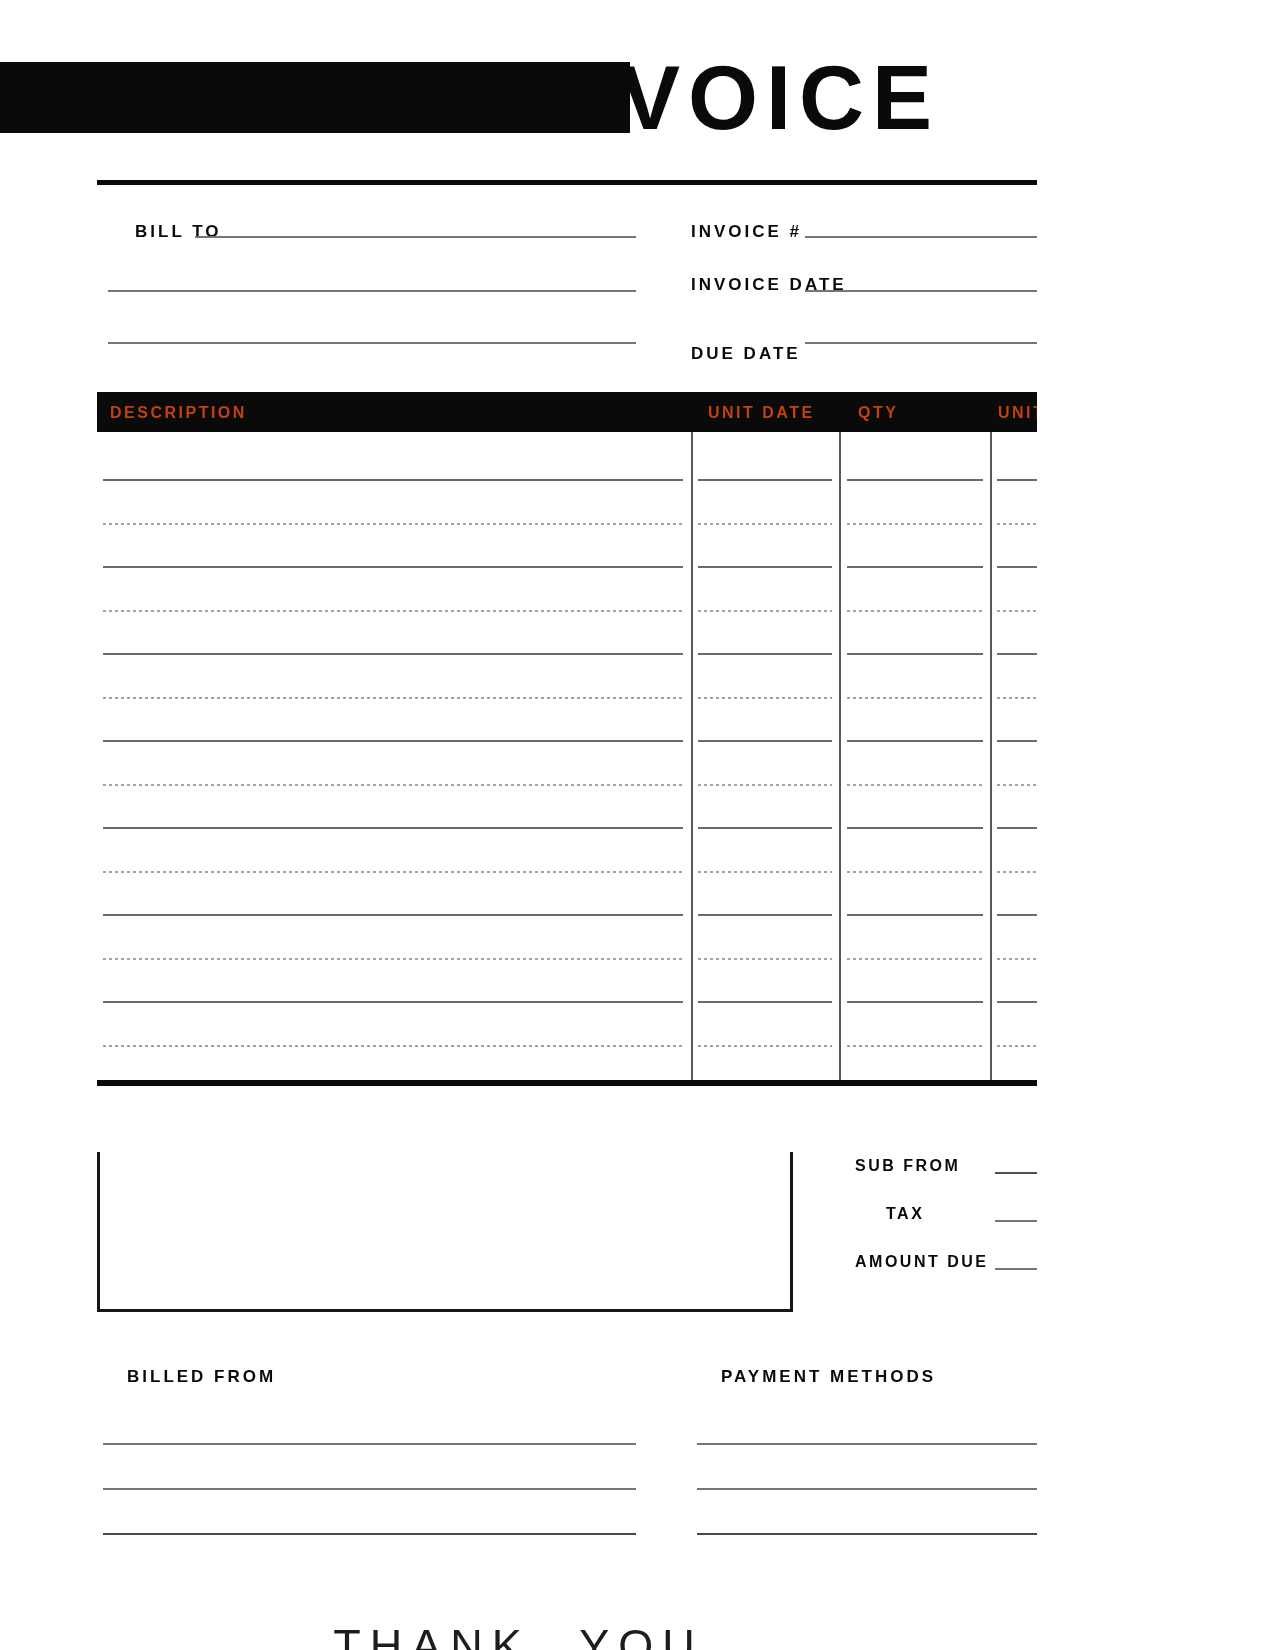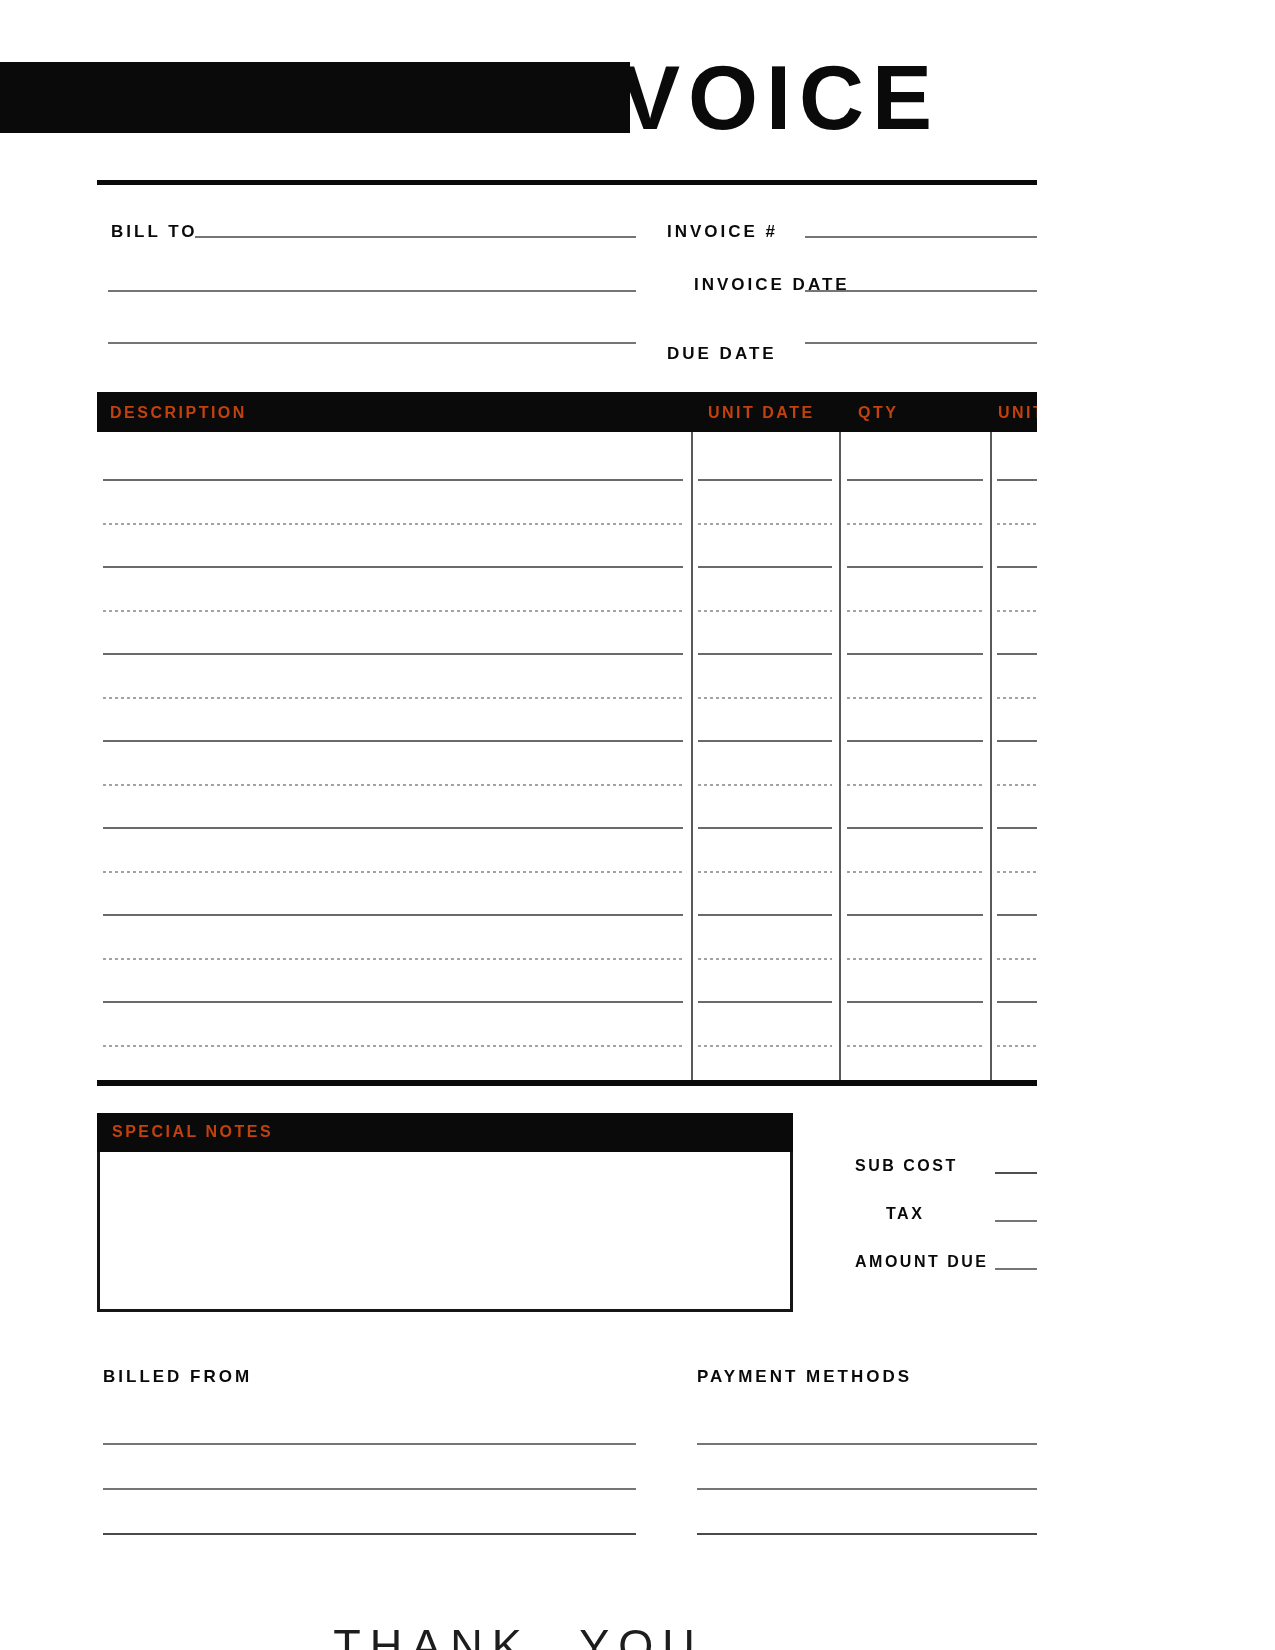--- a/index.html
+++ b/index.html
@@ -22,21 +22,21 @@
   .topbar{left:0;top:62px;width:630px;height:71px;background:var(--ink);}
   .topsquare{left:1217px;top:63px;width:58px;height:70px;background:var(--ink);}
   .invoice-title{
     top:50px;right:97px;height:96px;line-height:96px;
     font-size:90px;font-weight:800;letter-spacing:8px;
     color:var(--ink);white-space:nowrap;
   }
   .header-rule{left:97px;top:180px;width:1081px;height:5px;background:var(--ink);}
 
   
-  .lbl{font-weight:bold;font-size:17px;letter-spacing:3px;white-space:nowrap;color:var(--ink);}
+  .lbl{font-weight:bold;font-size:17px;letter-spacing:3px;white-space:nowrap;color:var(--ink);margin-left:24px;}
   .lbl-sm{font-weight:bold;font-size:16px;letter-spacing:2.5px;white-space:nowrap;color:var(--ink);}
 
   
   .bline{position:absolute;height:2px;background:var(--solid-line);}
   .bline.dark{background:#4a4a4a;height:2px;}
 
   
   .thead{left:97px;top:392px;width:1081px;height:40px;background:var(--ink);}
   .th{position:absolute;top:404px;color:#c2410c;font-size:16px;font-weight:bold;letter-spacing:2.5px;white-space:nowrap;}
   .divider{position:absolute;top:432px;height:651px;width:2px;background:#5a5a5a;}
@@ -68,21 +68,21 @@
   <div class="abs header-rule"></div>
 
   <div class="abs lbl" style="left:111px;top:222px;">BILL TO</div>
   <div class="bline" style="left:195px;top:236px;width:441px;"></div>
   <div class="bline" style="left:108px;top:290px;width:528px;"></div>
   <div class="bline" style="left:108px;top:342px;width:528px;"></div>
 
   <div class="abs lbl" style="left:667px;top:222px;">INVOICE #</div>
   <div class="bline" style="left:805px;top:236px;width:370px;"></div>
 
-  <div class="abs lbl" style="left:694px;top:275px;">INVOICE DATE</div>
+  <div class="abs lbl" style="left:667px;top:275px;">INVOICE DATE</div>
   <div class="bline" style="left:805px;top:290px;width:370px;"></div>
 
   <div class="abs lbl" style="left:667px;top:344px;">DUE DATE</div>
   <div class="bline" style="left:805px;top:342px;width:370px;"></div>
 
   <div class="abs thead"></div>
   <div class="th" style="left:110px;">DESCRIPTION</div>
   <div class="th" style="left:708px;">UNIT DATE</div>
   <div class="th" style="left:858px;">QTY</div>
   <div class="th" style="left:998px;">UNIT</div>
@@ -145,28 +145,25 @@
       <div class="cell-line solid" style="left: 847px; top: 1001px; width: 136px;"></div>
       <div class="cell-line solid" style="left: 997px; top: 1001px; width: 175px;"></div>
       <div class="cell-line dashed" style="left: 103px; top: 1044.5px; width: 580px;"></div>
       <div class="cell-line dashed" style="left: 698px; top: 1044.5px; width: 134px;"></div>
       <div class="cell-line dashed" style="left: 847px; top: 1044.5px; width: 136px;"></div>
       <div class="cell-line dashed" style="left: 997px; top: 1044.5px; width: 175px;"></div>
     </div>
 
   <div class="abs table-bottom"></div>
 
-  <div class="abs notes-bar">
-    <span class="th">SPECIAL NOTES</span>
-  </div>
   <div class="abs notes-box">
     <div class="notes-value"></div>
   </div>
 
-  <div class="abs lbl-sm" style="left:855px;top:1157px;">SUB COST</div>
+  <div class="abs lbl-sm" style="left:855px;top:1157px;">SUB FROM</div>
   <div class="bline" style="left:995px;top:1172px;width:183px;background:#4f4f4f;"></div>
 
   <div class="abs lbl-sm" style="left:855px;top:1205px;margin-left:31px;">TAX</div>
   <div class="bline" style="left:995px;top:1220px;width:183px;"></div>
 
   <div class="abs lbl-sm" style="left:855px;top:1253px;">AMOUNT DUE</div>
   <div class="bline" style="left:995px;top:1268px;width:183px;"></div>
 
   <div class="abs lbl" style="left:103px;top:1367px;">BILLED FROM</div>
   <div class="abs lbl" style="left:697px;top:1367px;">PAYMENT METHODS</div>

